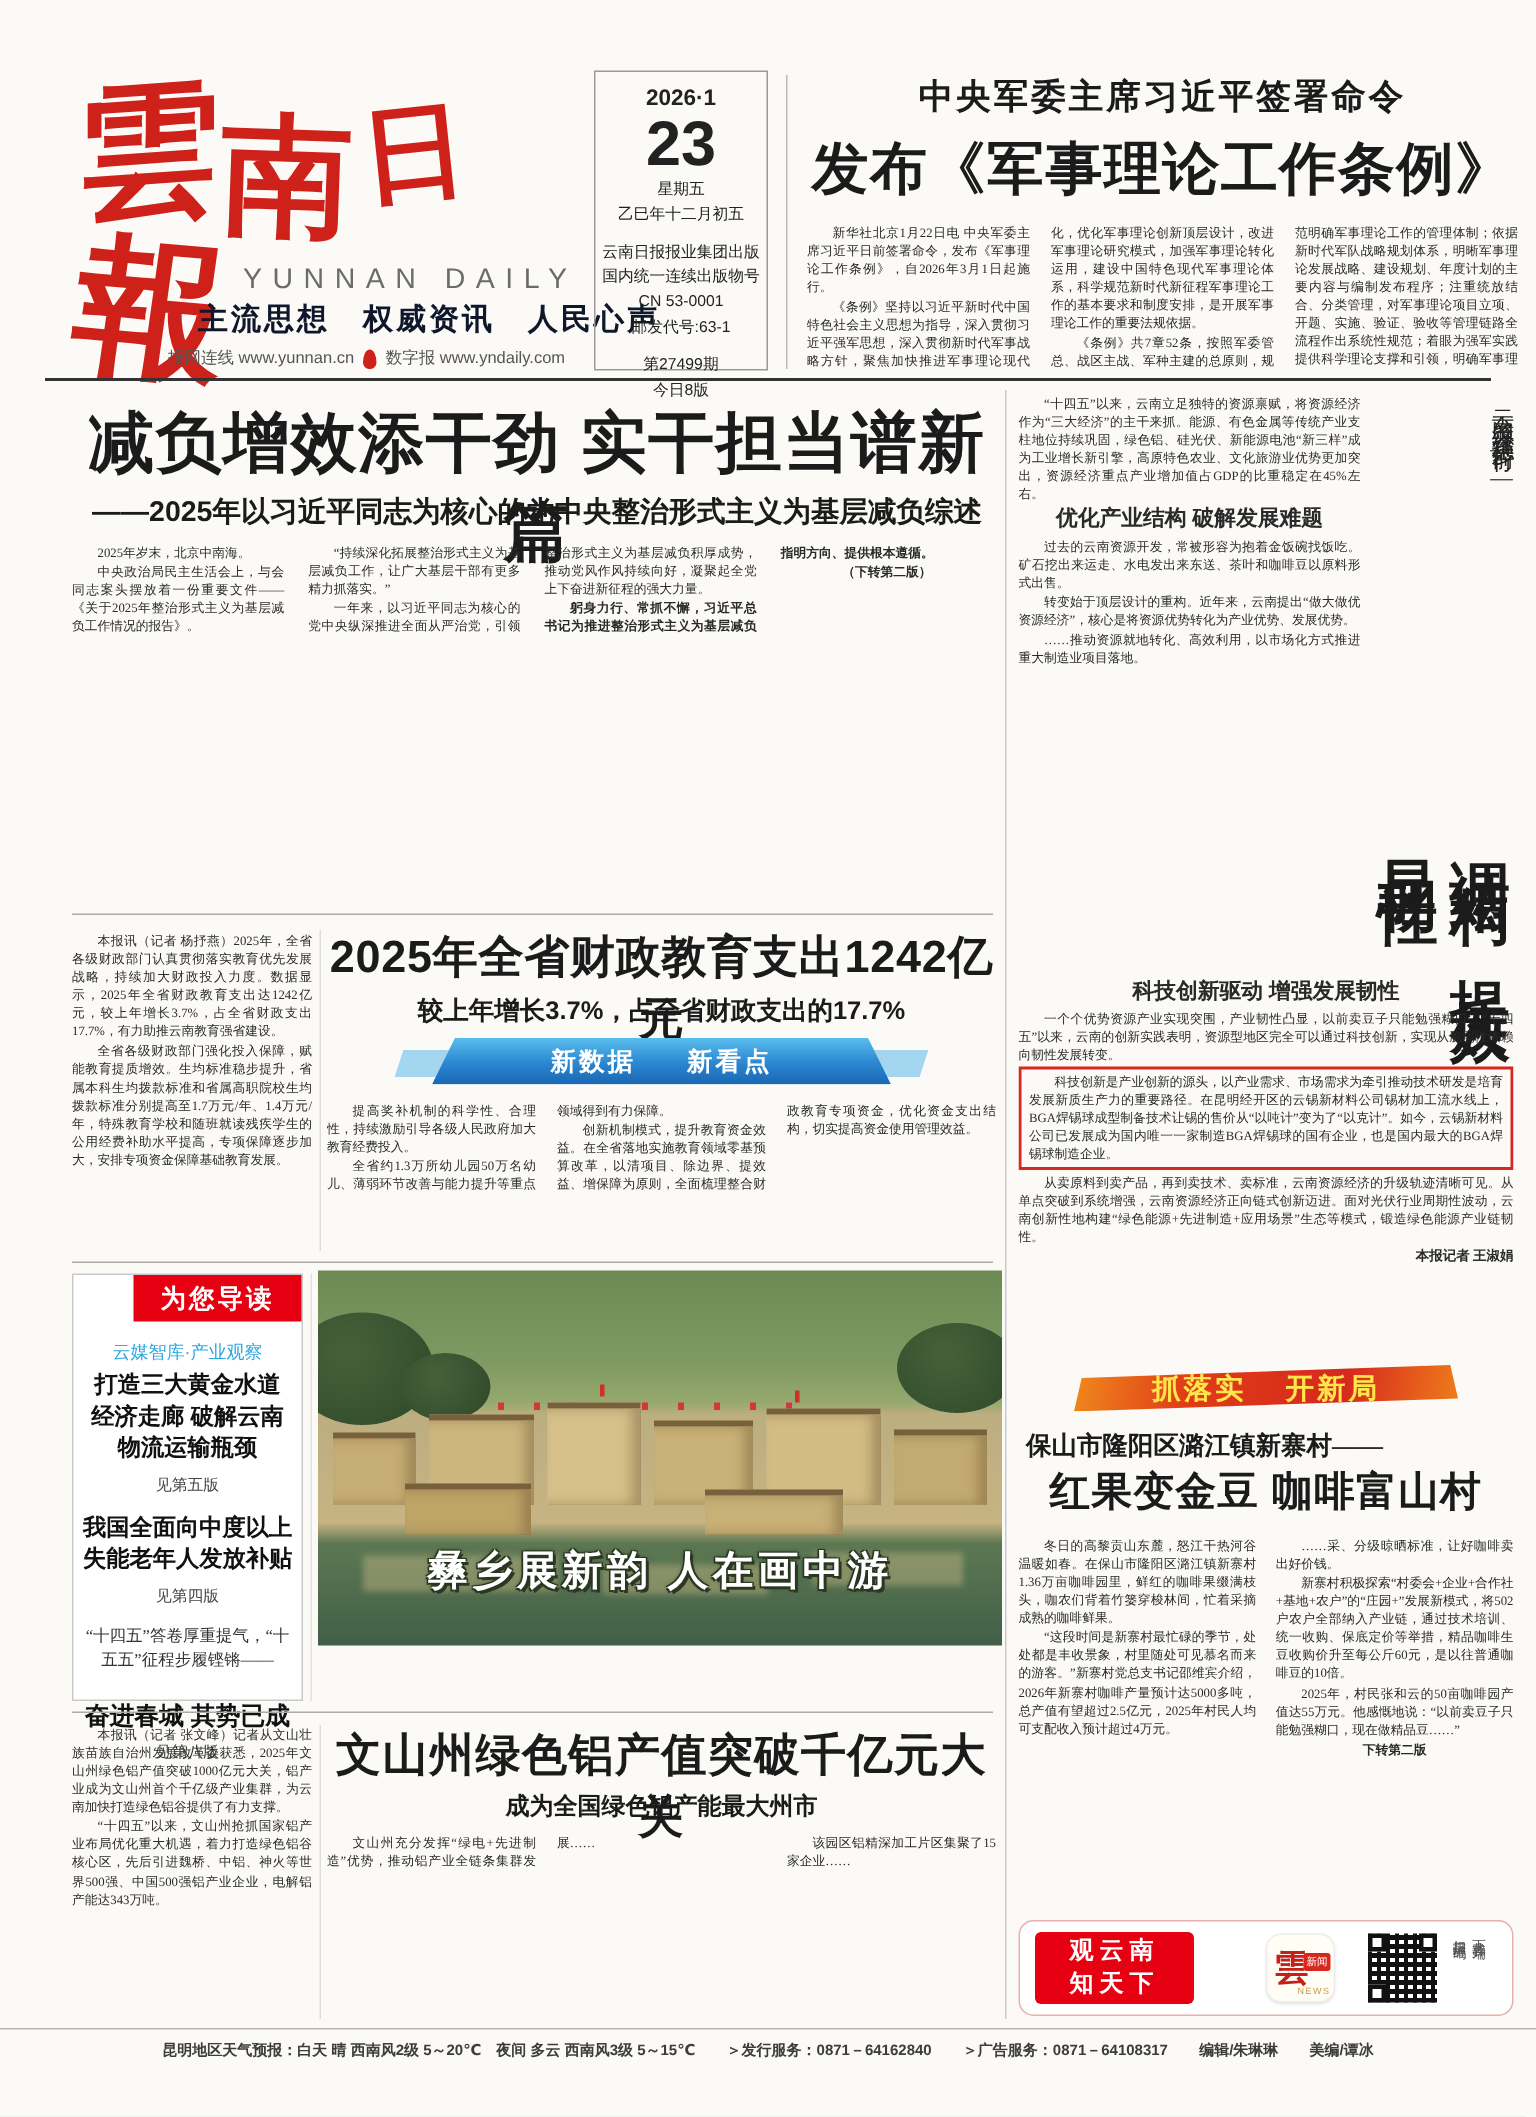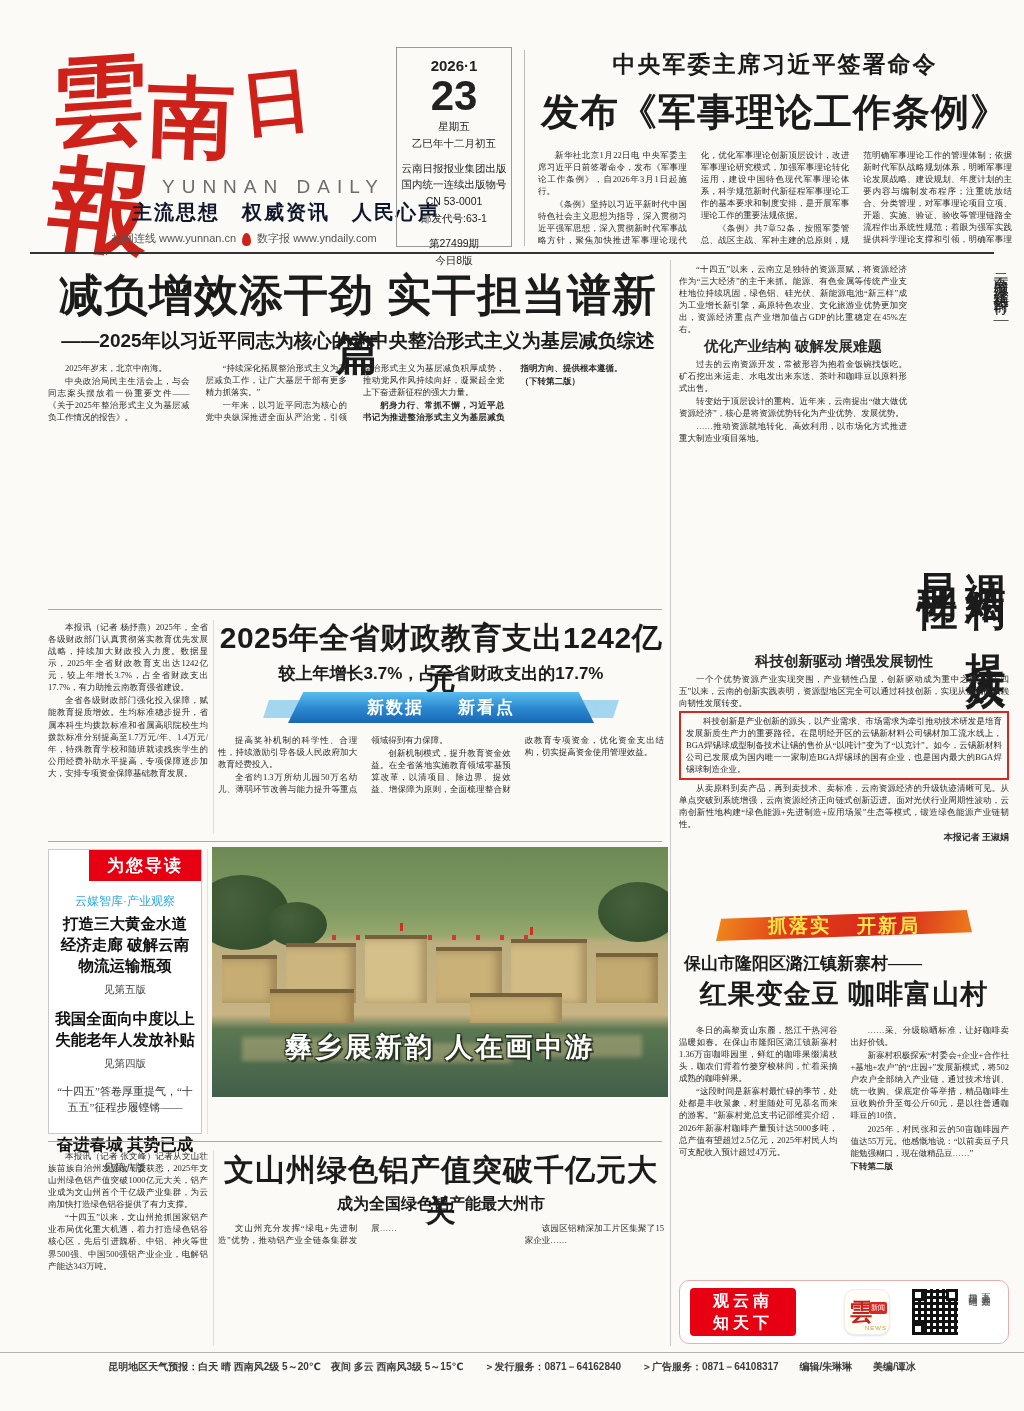--- a/index.html
+++ b/index.html
@@ -45,21 +45,21 @@
   .top-story{left:538px;top:49px;width:474px;}
   .ts-kicker{font-size:23px;font-weight:700;font-family:var(--sans);letter-spacing:2px;}
   .ts-headline{font-size:38px;font-weight:900;font-family:Liberation Sans, sans-serif;letter-spacing:1px;margin-top:7px;}
   .ts-body{margin-top:11px;height:106px;}
   .hr-header{left:30px;top:252px;width:964px;background:#333;height:2px;}
 
   
   .main-hl{left:38px;top:266px;width:640px;font-size:44px;font-weight:900;font-family:var(--sans);letter-spacing:1px;}
   .main-sub{left:48px;top:328px;width:620px;font-size:19px;font-weight:700;font-family:var(--sans);}
   .main-body{left:48px;top:362px;width:614px;height:243px;}
-  .turn{font-family:var(--sans);font-weight:700;text-align:left;text-indent:0 !important;}
+  .turn{font-family:var(--sans);font-weight:700;text-align:center;text-indent:0 !important;}
   .runin{font-weight:700;}
 
   .vrule-main{left:670px;top:260px;height:1086px;background:#c9c9c9;}
   .hr-edu{left:48px;top:609px;width:614px;background:#aaa;}
 
   
   .res-upper{left:679px;top:263px;width:228px;height:384px;font-size:8.5px;}
   .res-sub{font-family:var(--sans);font-weight:700;font-size:14.5px;text-align:center;margin:5px 0 4px;text-indent:0 !important;}
   .res-title-block{left:912px;top:262px;width:98px;height:410px;writing-mode:vertical-rl;text-orientation:upright;
                    display:flex;align-items:flex-start;}
@@ -213,21 +213,21 @@
   </div>
   <div class="abs res-upper body-txt">
     <p>“十四五”以来，云南立足独特的资源禀赋，将资源经济作为“三大经济”的主干来抓。能源、有色金属等传统产业支柱地位持续巩固，绿色铝、硅光伏、新能源电池“新三样”成为工业增长新引擎，高原特色农业、文化旅游业优势更加突出，资源经济重点产业增加值占GDP的比重稳定在45%左右。</p>
     <p class="res-sub">优化产业结构  破解发展难题</p>
     <p>过去的云南资源开发，常被形容为抱着金饭碗找饭吃。矿石挖出来运走、水电发出来东送、茶叶和咖啡豆以原料形式出售。</p>
     <p>转变始于顶层设计的重构。近年来，云南提出“做大做优资源经济”，核心是将资源优势转化为产业优势、发展优势。</p>
     <p>……推动资源就地转化、高效利用，以市场化方式推进重大制造业项目落地。</p>
   </div>
   <div class="abs res-lower body-txt">
     <p class="res-sub">科技创新驱动  增强发展韧性</p>
-    <p>一个个优势资源产业实现突围，产业韧性凸显，创新驱动成为重中之重。“十四五”以来，云南的创新实践表明，资源型地区完全可以通过科技创新，实现从脆弱性依赖向韧性发展转变。</p>
+    <p>一个个优势资源产业实现突围，产业韧性凸显，以前卖豆子只能勉强糊口。“十四五”以来，云南的创新实践表明，资源型地区完全可以通过科技创新，实现从脆弱性依赖向韧性发展转变。</p>
     <div class="redbox">
       <p>科技创新是产业创新的源头，以产业需求、市场需求为牵引推动技术研发是培育发展新质生产力的重要路径。在昆明经开区的云锡新材料公司锡材加工流水线上，BGA焊锡球成型制备技术让锡的售价从“以吨计”变为了“以克计”。如今，云锡新材料公司已发展成为国内唯一一家制造BGA焊锡球的国有企业，也是国内最大的BGA焊锡球制造企业。</p>
     </div>
     <p>从卖原料到卖产品，再到卖技术、卖标准，云南资源经济的升级轨迹清晰可见。从单点突破到系统增强，云南资源经济正向链式创新迈进。面对光伏行业周期性波动，云南创新性地构建“绿色能源+先进制造+应用场景”生态等模式，锻造绿色能源产业链韧性。</p>
     <p class="byline-r">本报记者 王淑娟</p>
   </div>
 
   <div class="abs edu-leftcol body-txt">
     <p>本报讯（记者 杨抒燕）2025年，全省各级财政部门认真贯彻落实教育优先发展战略，持续加大财政投入力度。数据显示，2025年全省财政教育支出达1242亿元，较上年增长3.7%，占全省财政支出17.7%，有力助推云南教育强省建设。</p>
     <p>全省各级财政部门强化投入保障，赋能教育提质增效。生均标准稳步提升，省属本科生均拨款标准和省属高职院校生均拨款标准分别提高至1.7万元/年、1.4万元/年，特殊教育学校和随班就读残疾学生的公用经费补助水平提高，专项保障逐步加大，安排专项资金保障基础教育发展。</p>

